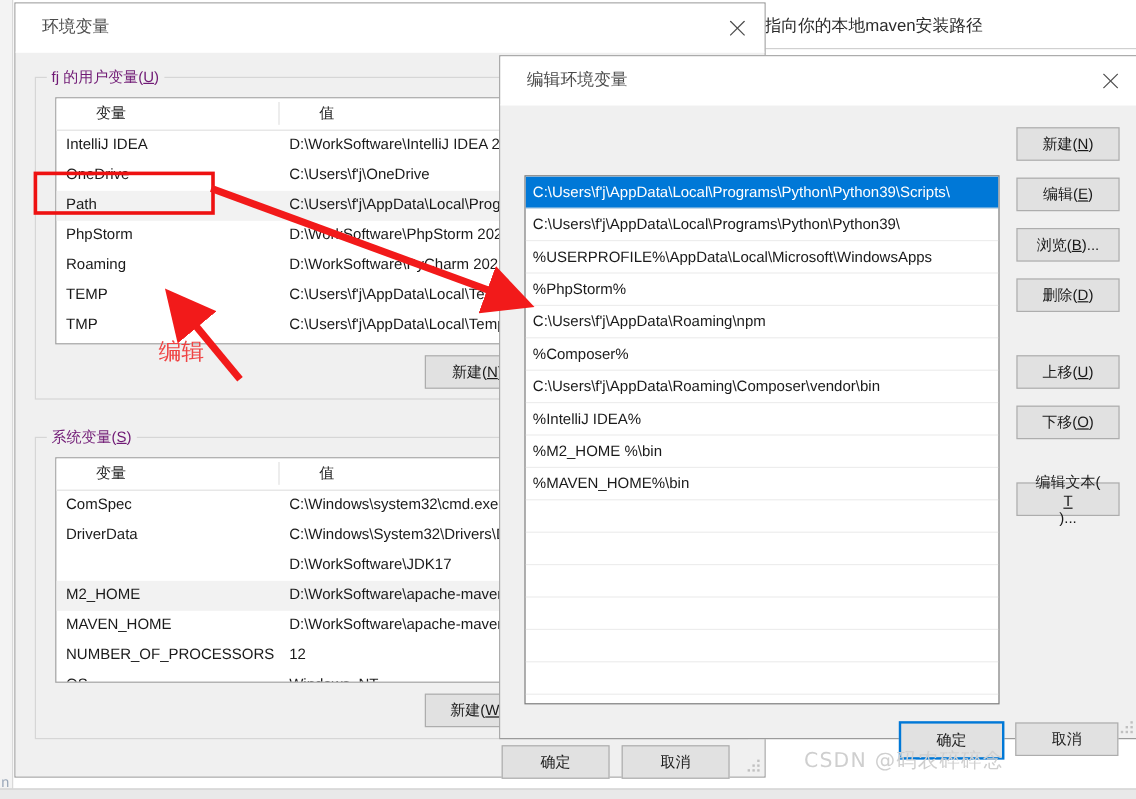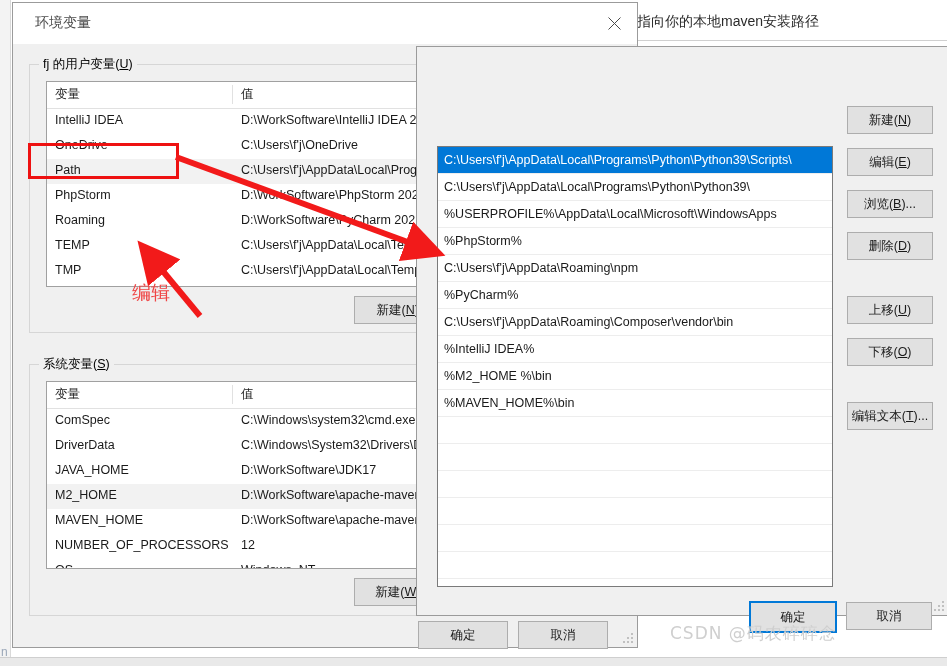--- a/index.html
+++ b/index.html
@@ -57,32 +57,32 @@
   }
   .win-close svg{display:block;}
 
   
   #env-dialog{left:12px;top:2px;width:624px;height:644px;}
   #env-body{position:absolute;left:0;top:41px;width:624px;height:603px;background:#f0f0f0;}
 
   .groupbox{position:absolute;border:1px solid #d6d6d6;}
   .group-legend{
     position:absolute;top:-9px;left:9px;background:#f0f0f0;padding:0 4px;
-    font-size:12.5px;color:#000000;white-space:nowrap;
+    font-size:12.5px;color:#701a75;white-space:nowrap;
   }
   .u{text-decoration:underline;}
 
   .listbox{
     position:absolute;background:#fff;border:1px solid #a0a0a0;overflow:hidden;
   }
   .lv-head{
     height:26px;background:#fff;border-bottom:1px solid #e1e1e1;position:relative;
   }
   .lv-head .col{
-    position:absolute;top:4px;font-size:12.5px;color:#1a1a1a;
+    position:absolute;top:4px;font-size:12.5px;color:#1a1a1a;margin-left:25px;
   }
   .lv-head .divider{position:absolute;top:3px;width:1px;height:19px;background:#e1e1e1;}
   .lv-row{
     height:25px;position:relative;font-size:12.5px;color:#1a1a1a;white-space:nowrap;
   }
   .lv-row.sel{background:#f2f2f2;text-decoration:underline;}
   .lv-row .c1{position:absolute;left:8px;top:4px;overflow:hidden;white-space:nowrap;}
   .lv-row .c2{position:absolute;top:4px;overflow:hidden;white-space:nowrap;}
 
   .win-btn{
@@ -215,21 +215,20 @@
         <div id="system-rows">
             <div class="lv-row">
               <div class="c1" style="width: 182px;">ComSpec</div>
               <div class="c2" style="left: 194px; width: 364px;">C:\Windows\system32\cmd.exe</div>
             </div>
             <div class="lv-row">
               <div class="c1" style="width: 182px;">DriverData</div>
               <div class="c2" style="left: 194px; width: 364px;">C:\Windows\System32\Drivers\Drive</div>
             </div>
             <div class="lv-row">
-              <div class="c1" style="width: 182px;">JAVA_HOME</div>
               <div class="c2" style="left: 194px; width: 364px;">D:\WorkSoftware\JDK17</div>
             </div>
             <div class="lv-row sel">
               <div class="c1" style="width: 182px;">M2_HOME</div>
               <div class="c2" style="left: 194px; width: 364px;">D:\WorkSoftware\apache-maven-3.8</div>
             </div>
             <div class="lv-row">
               <div class="c1" style="width: 182px;">MAVEN_HOME</div>
               <div class="c2" style="left: 194px; width: 364px;">D:\WorkSoftware\apache-maven-3.8</div>
             </div>
@@ -261,29 +260,38 @@
           <rect x="9" y="5" width="2" height="2"></rect>
         <rect x="1" y="9" width="2" height="2"></rect>
           <rect x="5" y="9" width="2" height="2"></rect>
           <rect x="9" y="9" width="2" height="2"></rect>
       </g>
     </svg>
   </div>
 </div>
 
 <div class="win-dialog" id="edit-dialog">
+  <div class="win-titlebar">
+    <div class="win-title">编辑环境变量</div>
+    <div class="win-close">
+      <svg width="13" height="13" viewBox="0 0 13 13" aria-hidden="true">
+        <line x1="0.5" y1="0.5" x2="12.5" y2="12.5" stroke="#4a4a4a" stroke-width="1"></line>
+        <line x1="12.5" y1="0.5" x2="0.5" y2="12.5" stroke="#4a4a4a" stroke-width="1"></line>
+      </svg>
+    </div>
+  </div>
 
   <div id="edit-body">
     <div id="edit-listbox">
         <div class="path-row selected">C:\Users\f'j\AppData\Local\Programs\Python\Python39\Scripts\</div>
         <div class="path-row">C:\Users\f'j\AppData\Local\Programs\Python\Python39\</div>
         <div class="path-row">%USERPROFILE%\AppData\Local\Microsoft\WindowsApps</div>
         <div class="path-row">%PhpStorm%</div>
         <div class="path-row">C:\Users\f'j\AppData\Roaming\npm</div>
-        <div class="path-row">%PyCharm%</div>
+        <div class="path-row">%Composer%</div>
         <div class="path-row">C:\Users\f'j\AppData\Roaming\Composer\vendor\bin</div>
         <div class="path-row">%IntelliJ IDEA%</div>
         <div class="path-row">%M2_HOME %\bin</div>
         <div class="path-row">%MAVEN_HOME%\bin</div>
         <div class="path-row"></div>
         <div class="path-row"></div>
         <div class="path-row"></div>
         <div class="path-row"></div>
         <div class="path-row"></div>
         <div class="path-row"></div>
@@ -312,21 +320,21 @@
         <div class="win-btn" style="left: 430px; top: 208px; width: 84px; height: 26px;">
           <span>上移(</span>
           <span class="u">U</span>
           <span>)</span>
         </div>
         <div class="win-btn" style="left: 430px; top: 250px; width: 84px; height: 26px;">
           <span>下移(</span>
           <span class="u">O</span>
           <span>)</span>
         </div>
-        <div class="win-btn" style="left: 430px; top: 314px; width: 84px; height: 26px;">
+        <div class="win-btn" style="left: 430px; top: 314px; width: 84px; height: 26px; flex-direction: column;">
           <span>编辑文本(</span>
           <span class="u">T</span>
           <span>)...</span>
         </div>
       </div>
 
     <div class="win-btn default" style="left:332px;top:513px;width:84px;height:28px;">确定</div>
     <div class="win-btn" style="left:429px;top:514px;width:84px;height:26px;">取消</div>
 
     <svg class="grip" viewBox="0 0 12 12">

